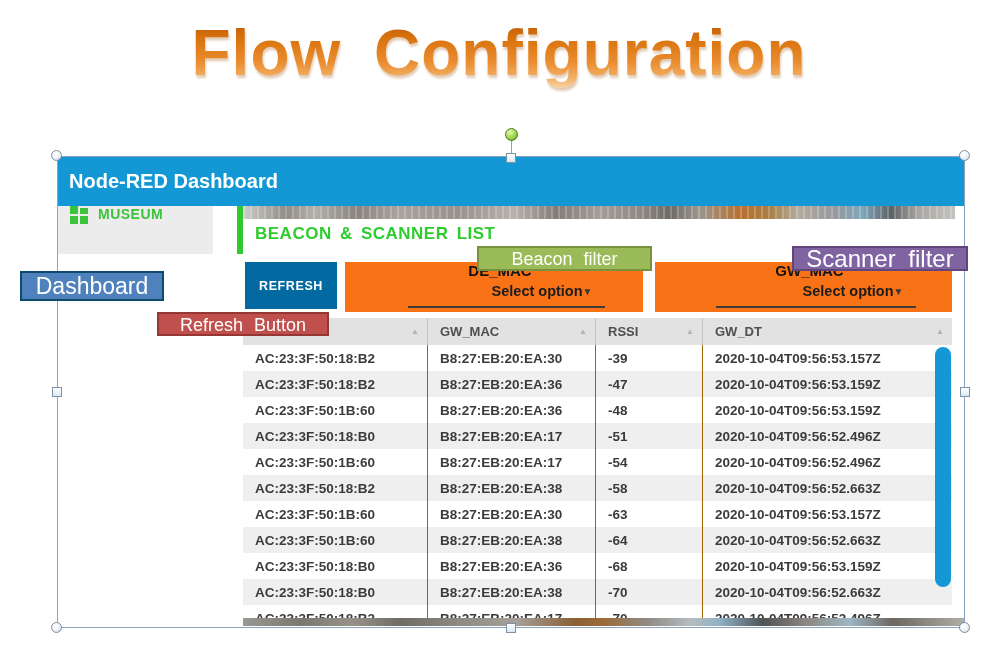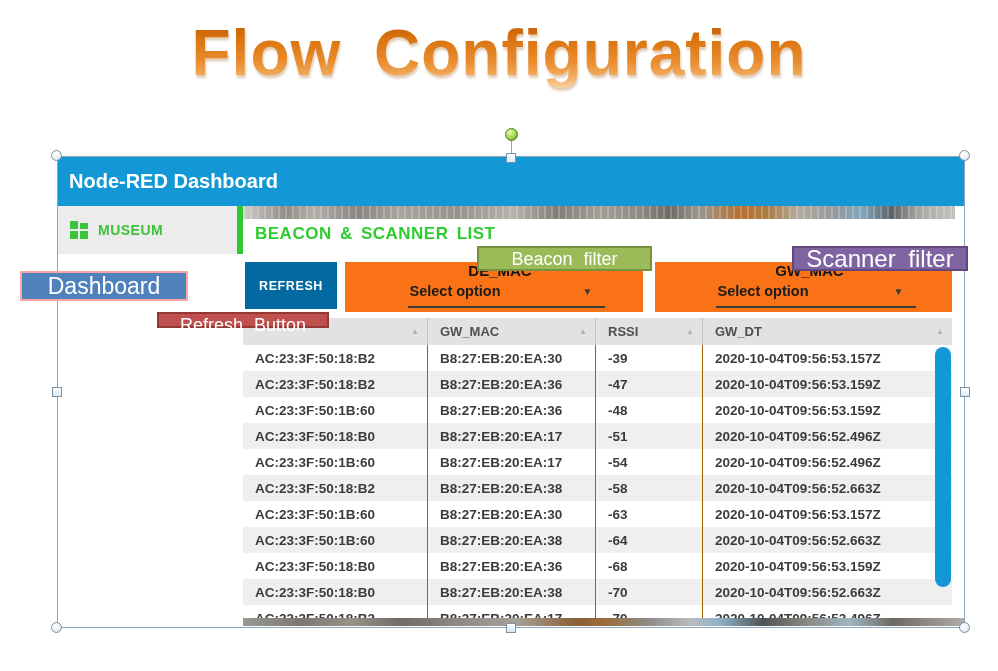--- a/index.html
+++ b/index.html
@@ -26,22 +26,22 @@
     background:linear-gradient(180deg,#ffffff,#d8eaf4); border:1px solid #7e90a6; }
   .h-rotate { width:13px; height:13px; border-radius:50%;
     background:radial-gradient(circle at 35% 30%, #e2f9b0 0%, #9ed64e 55%, #5f8f22 100%);
     border:1px solid #4e7a1c; }
   .h-stem { position:absolute; width:1px; height:16px; background:#8ba3bd; z-index:29; }
 
   
   .shot { position:absolute; left:57px; top:156px; width:908px; height:470px; background:#fff; z-index:10; }
   .nr-header { position:absolute; left:0; top:0; width:908px; height:50px; background:#1498d5; }
   .nr-header-title { position:absolute; left:12px; top:14px; color:#fff; font-size:20px; font-weight:bold; }
-  .nr-sidebar { position:absolute; left:0; top:50px; width:180px; height:48px; background:#ececec;
-    display:flex; align-items:center; }
+  .nr-sidebar { position:absolute; left:0; top:50px; width:156px; height:48px; background:#ececec;
+    display:flex; align-items:flex-start; }
   .nr-tabicon { position:relative; width:18px; height:18px; margin-left:13px; }
   .nr-tabicon span { position:absolute; background:#3bc43b; }
   .nr-tabicon .s1 { left:0; top:0; width:8px; height:8px; }
   .nr-tabicon .s2 { left:10px; top:2px; width:8px; height:6px; }
   .nr-tabicon .s3 { left:0; top:10px; width:8px; height:8px; }
   .nr-tabicon .s4 { left:10px; top:10px; width:8px; height:8px; }
   .nr-sidebar-label { margin-left:10px; color:#3bc43b; font-size:14px; font-weight:bold; letter-spacing:0.5px; }
   .nr-greenbar { position:absolute; left:180px; top:50px; width:6px; height:48px; background:#2fc82f; }
   .nr-strip-top { position:absolute; left:186px; top:50px; width:712px; height:13px;
     background:
@@ -54,21 +54,21 @@
   .nr-refresh { position:absolute; left:188px; top:106px; width:92px; height:47px; background:#0369a1;
     color:#fff; font-size:12.5px; font-weight:bold; letter-spacing:0.6px; border:none;
     display:flex; align-items:center; justify-content:center; cursor:pointer;
     font-family:"Liberation Sans", sans-serif; }
   .nr-panel { position:absolute; top:106px; height:50px; background:#f97316;
     display:flex; align-items:center;flex-direction:column; }
   .nr-panel1 { left:288px; width:298px; }
   .nr-panel2 { left:598px; width:297px; }
   .nr-filter-label { font-size:15px; font-weight:bold; color:#141414; margin-left:12px; }
   .nr-dd { position:relative; margin-left:24px; border-bottom:2px solid #3c3c3c;
-    padding:4px 2px 7px 2px; display:flex; align-items:center; cursor:pointer; }
+    padding:4px 2px 7px 2px; display:flex; align-items:center; cursor:pointer;text-align:right; }
   .nr-dd1 { width:197px; } .nr-dd2 { width:200px; }
   .nr-dd-value { font-size:14.5px; font-weight:bold; color:#1c1c1c; flex:1; }
   .nr-dd-caret { font-size:10px; color:#3a3a3a; margin-right:10px; }
 
   
   .nr-table { position:absolute; left:186px; top:162px; width:709px; height:300px;
     background:#eaf6ea; overflow:hidden; }
   .thead { display:flex; height:27px; background:#e2e2e2; }
   .thcell { display:flex; align-items:center; justify-content:space-between;
     padding:0 8px 0 12px; font-size:13px; font-weight:bold; color:#4f4f4f;
@@ -79,27 +79,27 @@
   .trow { display:flex; height:26px; background:#fff; }
   .trow.alt { background:#efefef; }
   .tcell { display:flex; align-items:center; padding-left:12px; font-size:13.5px;
     font-weight:bold; color:#3b3b3b; border-right:1px solid #a16207; overflow:hidden; white-space:nowrap; }
   .tcell:last-child { border-right:none; }
   .nr-scrollbar { position:absolute; left:692px; top:29px; width:16px; height:240px;
     background:#1498d5; border-radius:8px; cursor:pointer; }
 
   
   .ann { position:absolute; color:#fff; text-align:center; z-index:50; word-spacing:6px; }
-  .ann-dashboard { left:20px; top:271px; width:168px; height:30px; line-height:27px;
-    font-size:23px; background:#4f81bd; border:2px solid #fca5a5; }
+  .ann-dashboard { left:20px; top:271px; width:144px; height:30px; line-height:27px;
+    font-size:23px; background:#4f81bd; border:2px solid #0c4a6e; }
   .ann-beacon { left:477px; top:246px; width:175px; height:25px; line-height:22px;
     font-size:18px; background:#9bbb59; border:2px solid #77913f; }
   .ann-scanner { left:792px; top:246px; width:176px; height:25px; line-height:22px;
     font-size:24px; background:#8064a2; border:2px solid #62477e; }
-  .ann-refresh { left:157px; top:312px; width:172px; height:16px; line-height:23px;
+  .ann-refresh { left:157px; top:312px; width:172px; height:24px; line-height:23px;
     font-size:18px; background:#c0504d; border:2px solid #953734; }
 </style>
 </head>
 <body>
 
 <div class="slide">
 
   <div class="slide-title">Flow Configuration</div>
 
   <div class="shot">

